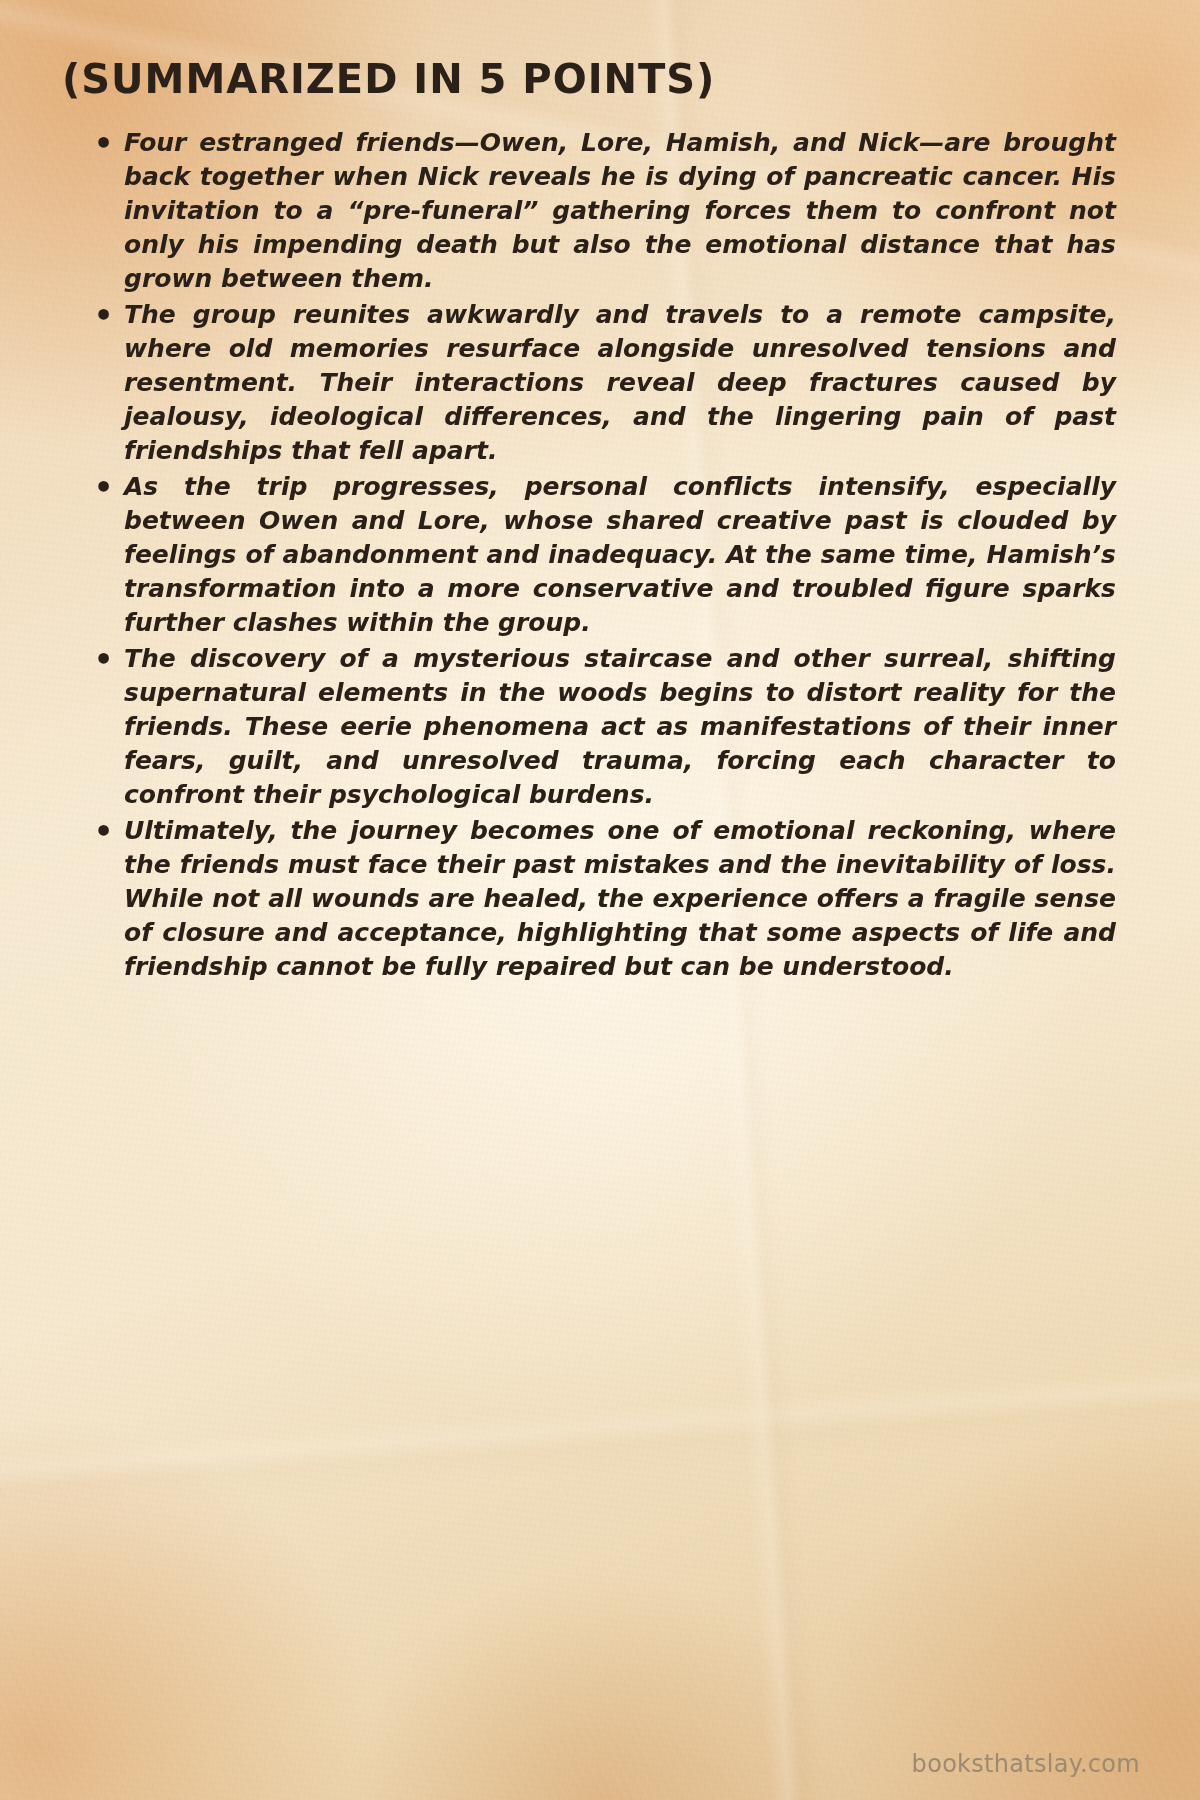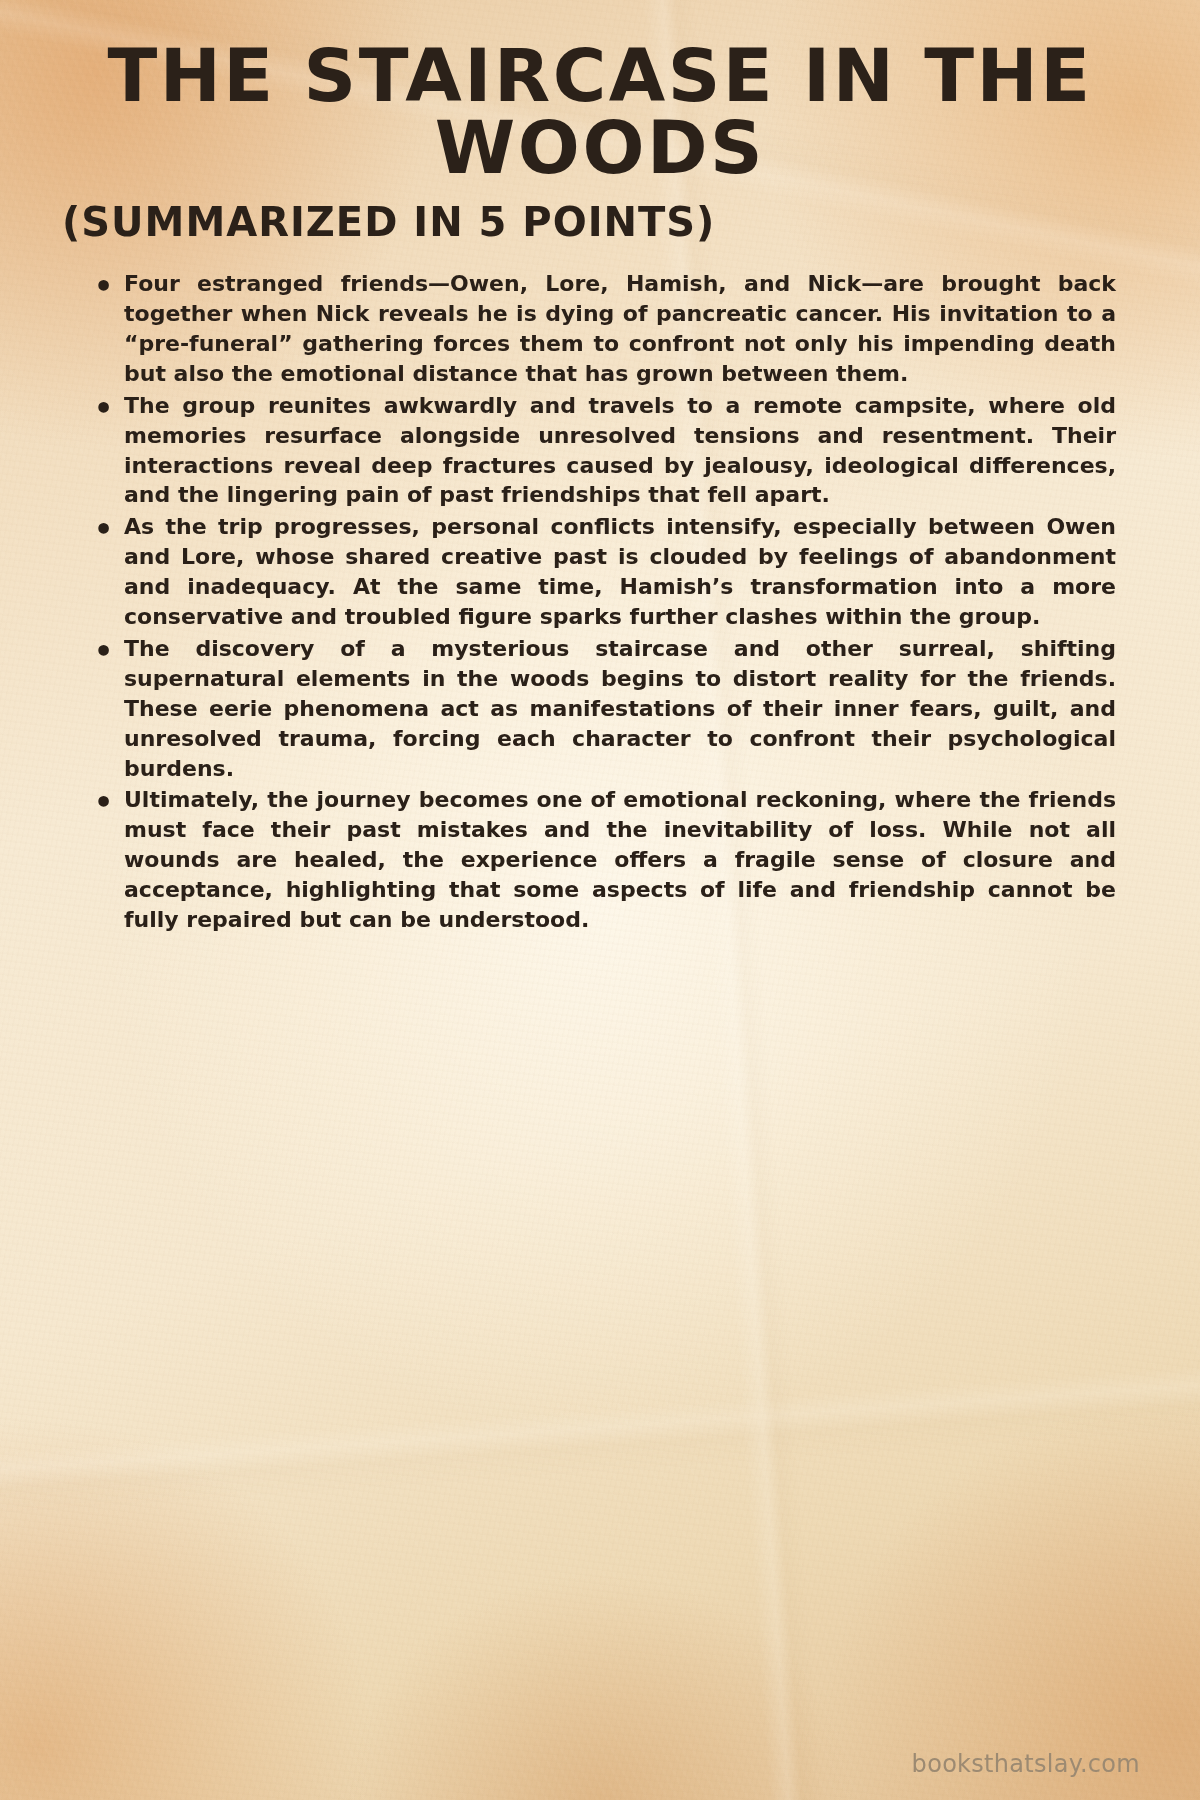--- a/index.html
+++ b/index.html
@@ -86,27 +86,28 @@
     list-style: none;
     margin: 24px 0 0 0;
     padding: 0 22px 0 26px;
   }
   ul.points > li {
     position: relative;
     padding-left: 36px;
     margin-bottom: 2px;
     font-family: "DejaVu Sans", sans-serif;
     font-weight: bold;
-    font-size: 22px;
+    font-size: 25px;
     line-height: 1.36;
     color: #2a2018;
     text-align: justify;
     text-justify: inter-word;
     -webkit-hyphens: none;
     hyphens: none;
+    font-style: italic;
   }
   ul.points > li::before {
     content: "•";
     position: absolute;
     left: 6px;
     top: -2px;
     font-size: 30px;
     line-height: 1.36;
     color: #2a2018;
   }
@@ -128,21 +129,20 @@
   }
 </style>
 </head>
 <body>
 
 <div class="page">
   <div class="grain"></div>
   <div class="creases"></div>
 
   <div class="content">
-    <h1 class="title">THE STAIRCASE IN THE WOODS</h1>
     <h2 class="subtitle">(SUMMARIZED IN 5 POINTS)</h2>
 
     <ul class="points">
       <li>Four estranged friends—Owen, Lore, Hamish, and Nick—are brought back together when Nick reveals he is dying of pancreatic cancer. His invitation to a “pre-funeral” gathering forces them to confront not only his impending death but also the emotional distance that has grown between them.</li>
       <li>The group reunites awkwardly and travels to a remote campsite, where old memories resurface alongside unresolved tensions and resentment. Their interactions reveal deep fractures caused by jealousy, ideological differences, and the lingering pain of past friendships that fell apart.</li>
       <li>As the trip progresses, personal conflicts intensify, especially between Owen and Lore, whose shared creative past is clouded by feelings of abandonment and inadequacy. At the same time, Hamish’s transformation into a more conservative and troubled figure sparks further clashes within the group.</li>
       <li>The discovery of a mysterious staircase and other surreal, shifting supernatural elements in the woods begins to distort reality for the friends. These eerie phenomena act as manifestations of their inner fears, guilt, and unresolved trauma, forcing each character to confront their psychological burdens.</li>
       <li>Ultimately, the journey becomes one of emotional reckoning, where the friends must face their past mistakes and the inevitability of loss. While not all wounds are healed, the experience offers a fragile sense of closure and acceptance, highlighting that some aspects of life and friendship cannot be fully repaired but can be understood.</li>
     </ul>
   </div>

